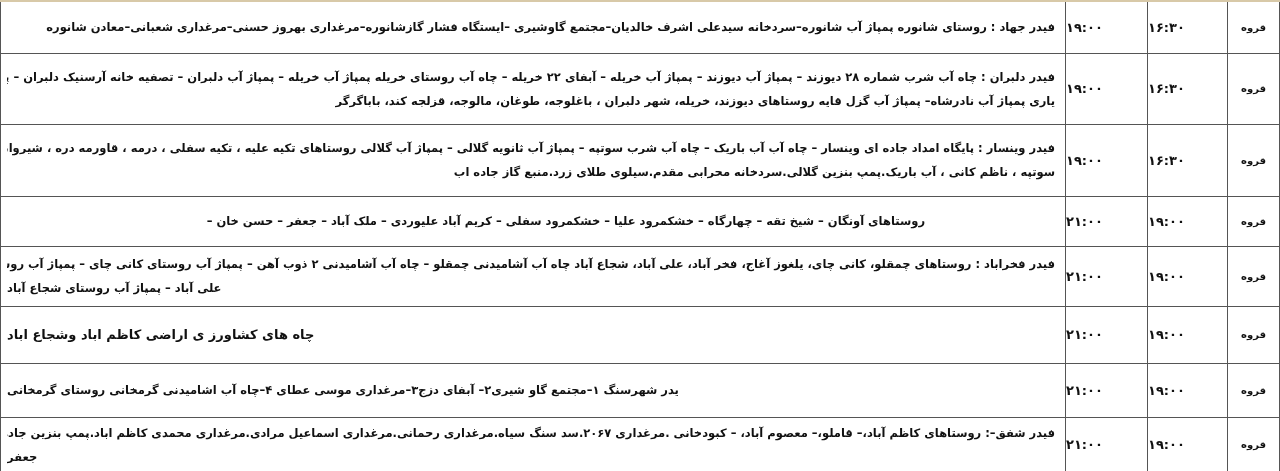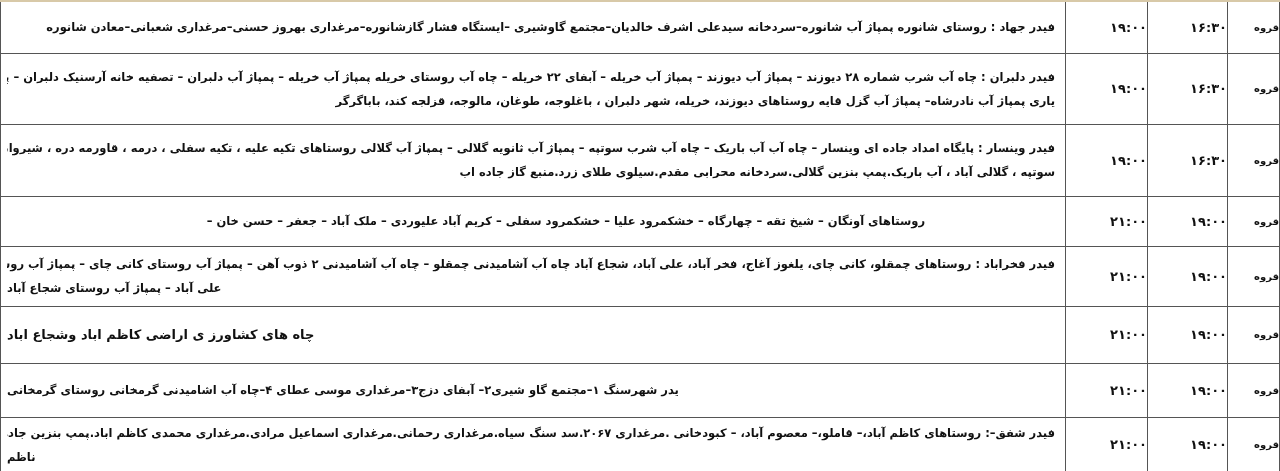--- a/index.html
+++ b/index.html
@@ -30,26 +30,26 @@
       vertical-align: middle;
       color: #111111;
     }
     .schedule-table tr:first-child td { border-top: 2px solid #d8c9a8; }
     .col-group  { width: 52px; }
     .col-start  { width: 80px; }
     .col-end    { width: 82px; }
     .col-area   { width: auto; }
 
     .cell-group {
-      text-align: right;
+      text-align: center;
       font-size: 10px;
       font-weight: bold;
     }
     .cell-time {
-      text-align: right;
+      text-align: left;
       font-size: 13px;
       font-weight: bold;
       letter-spacing: 0.5px;
     }
     .cell-area {
       text-align: right;
       padding: 0 10px 0 6px !important;
       font-size: 11.5px;
       font-weight: bold;
       line-height: 24px;
@@ -97,21 +97,21 @@
         <span class="area-line">یاری پمپاژ آب نادرشاه– پمپاژ آب گزل قایه روستاهای دیوزند، خریله، شهر دلبران ، باغلوجه، طوغان، مالوجه، قزلجه کند، باباگرگر</span>
       </td>
     </tr>
 
     <tr style="height:72px">
       <td class="cell-group">قروه</td>
       <td class="cell-time">۱۶:۳۰</td>
       <td class="cell-time">۱۹:۰۰</td>
       <td class="cell-area">
         <span class="area-line">فیدر وینسار : پایگاه امداد جاده ای وینسار – چاه آب آب باریک – چاه آب شرب سوتپه – پمپاژ آب ثانویه گلالی – پمپاژ آب گلالی روستاهای تکیه علیه ، تکیه سفلی ، درمه ، قاورمه دره ، شیروانه ، گلالی ، شهاب الدین ، حسن آباد محمدنظر ،</span>
-        <span class="area-line">سوتپه ، گلالی آباد ، آب باریک.پمپ بنزین گلالی.سردخانه محرابی مقدم.سیلوی طلای زرد.منبع گاز جاده اب</span>
+        <span class="area-line">سوتپه ، ناظم کانی ، آب باریک.پمپ بنزین گلالی.سردخانه محرابی مقدم.سیلوی طلای زرد.منبع گاز جاده اب</span>
       </td>
     </tr>
 
     <tr style="height:50px">
       <td class="cell-group">قروه</td>
       <td class="cell-time">۱۹:۰۰</td>
       <td class="cell-time">۲۱:۰۰</td>
       <td class="cell-area">
         <span class="area-line" style="padding-right:130px">روستاهای آونگان – شیخ تقه – چهارگاه – خشکمرود علیا – خشکمرود سفلی – کریم آباد علیوردی – ملک آباد – جعفر – حسن خان –</span>
       </td>
@@ -144,17 +144,17 @@
         <span class="area-line center">یدر شهرسنگ ۱–مجتمع گاو شیری۲– آبفای دزج۳–مرغداری موسی عطای ۴–چاه آب اشامیدنی گرمخانی روستای گرمخانی</span>
       </td>
     </tr>
 
     <tr class="row-dotted" style="height:55px">
       <td class="cell-group">قروه</td>
       <td class="cell-time">۱۹:۰۰</td>
       <td class="cell-time">۲۱:۰۰</td>
       <td class="cell-area">
         <span class="area-line">فیدر شفق–: روستاهای کاظم آباد،– قاملو،– معصوم آباد، – کبودخانی .مرغداری ۲۰۶۷.سد سنگ سیاه.مرغداری رحمانی.مرغداری اسماعیل مرادی.مرغداری محمدی کاظم اباد.پمپ بنزین جاده سنندج.اب قاملو.مرکز تحقیقات قاملو .هوا شناسی</span>
-        <span class="area-line center">ناظم</span>
+        <span class="area-line center">جعفر</span>
       </td>
     </tr>
   </tbody>
 </table>
 
 </body></html>

